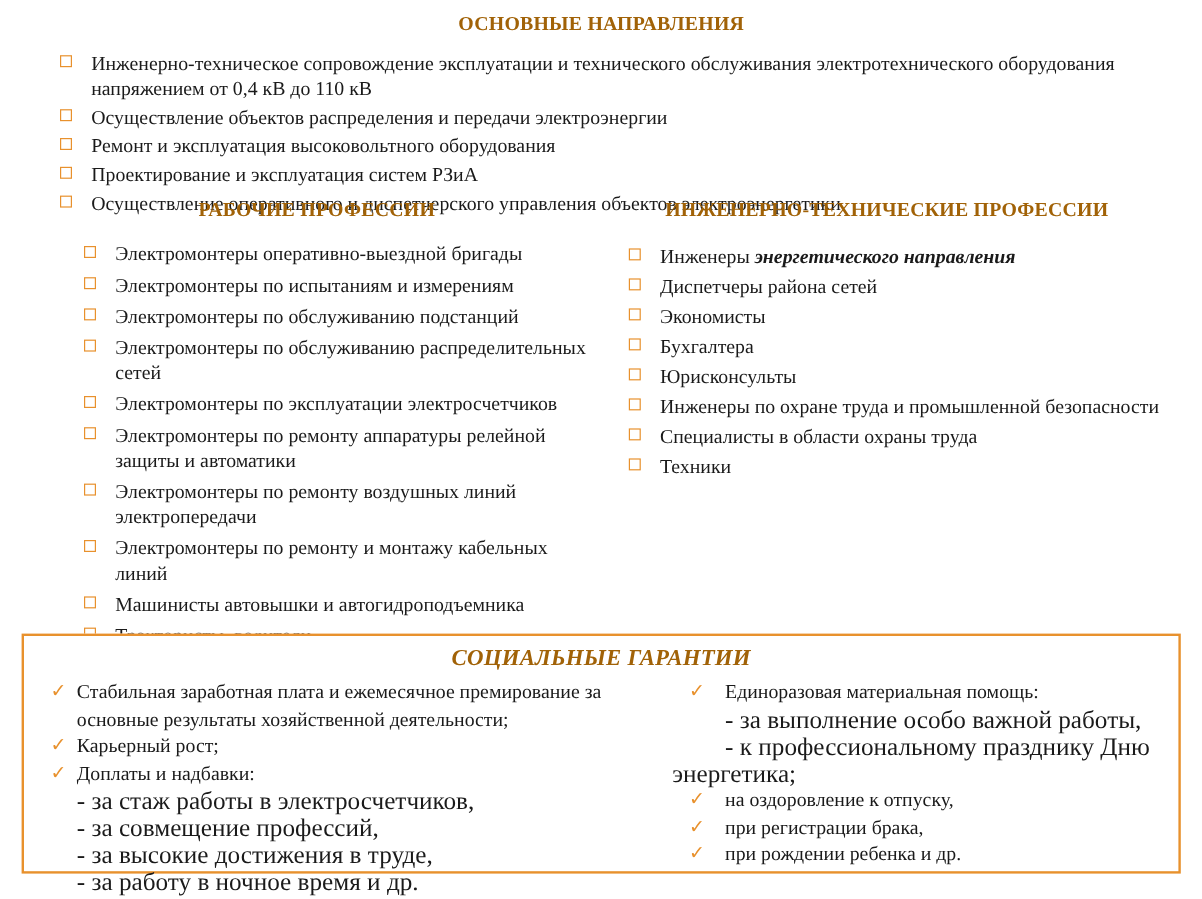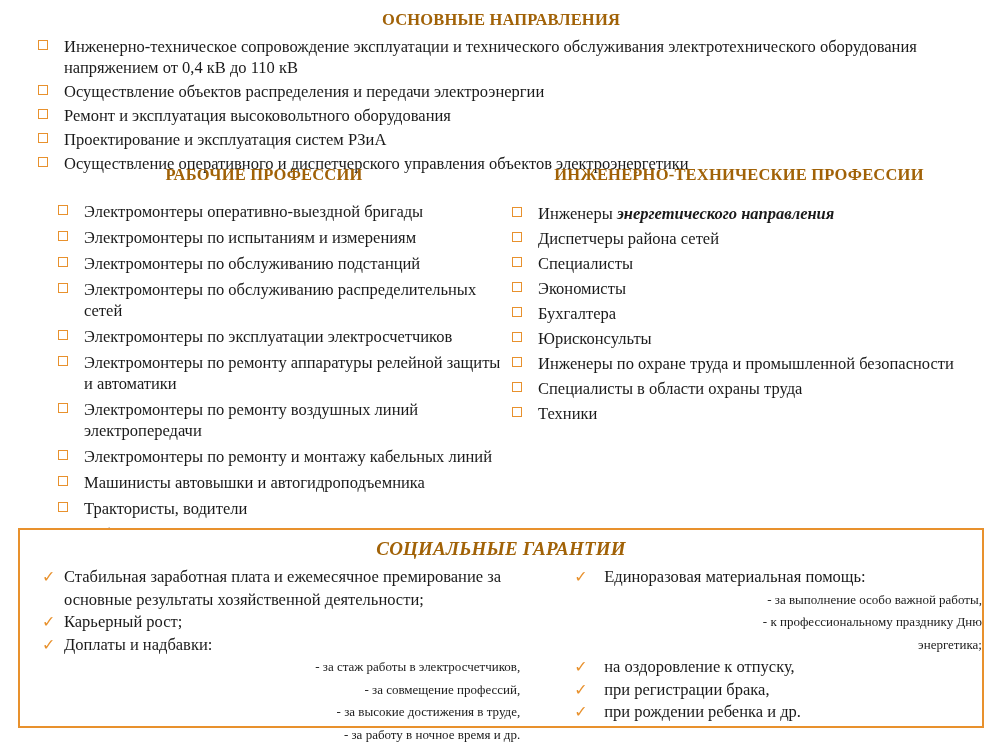--- a/index.html
+++ b/index.html
@@ -24,21 +24,21 @@
   .section-title {
     color: #a16207;
     font-weight: bold;
     text-align: center;
     font-size: 16.5px;
     letter-spacing: 0.2px;
   }
   
   ul.blist {
     list-style: none;
-    margin: 0;
+    margin: 12px;
     padding: 0;
   }
   ul.blist > li {
     position: relative;
     padding-left: 30px;
     font-size: 16.5px;
     line-height: 21px;
     margin-bottom: 3px;
   }
   ul.blist > li .marker {
@@ -132,24 +132,23 @@
   }
   ul.clist > li .check {
     position: absolute;
     left: 6px;
     top: 0px;
     color: #e8912d;
     font-size: 16px;
     line-height: 22px;
   }
   .sub {
-    font-size: 13px;
+    font-size: 21px;
     line-height: 22.5px;
     padding-left: 28px;
-    text-align: right;
   }
   .social-col-b ul.clist > li { padding-left: 44px; }
   .social-col-b ul.clist > li .check { left: 14px; }
   .social-col-b .sub { padding-left: 44px; }
   .social-col-b .sub.flush { padding-left: 0px; }
 </style>
 </head>
 <body>
 
 <div class="page">
@@ -181,21 +180,20 @@
       <li><span class="marker"></span><span>Кабельщики-спайщики</span></li>
       <li><span class="marker"></span><span>Электрогазосварщики</span></li>
     </ul>
   </div>
 
   <div class="col-right">
     <div class="section-title">ИНЖЕНЕРНО-ТЕХНИЧЕСКИЕ ПРОФЕССИИ</div>
     <ul class="blist">
       <li><span class="marker"></span><span>Инженеры </span><span class="emph">энергетического направления</span></li>
       <li><span class="marker"></span><span>Диспетчеры района сетей</span></li>
-      <li><span class="marker"></span><span>Специалисты</span></li>
       <li><span class="marker"></span><span>Экономисты</span></li>
       <li><span class="marker"></span><span>Бухгалтера</span></li>
       <li><span class="marker"></span><span>Юрисконсульты</span></li>
       <li><span class="marker"></span><span>Инженеры по охране труда и промышленной безопасности</span></li>
       <li><span class="marker"></span><span>Специалисты в области охраны труда</span></li>
       <li><span class="marker"></span><span>Техники</span></li>
     </ul>
   </div>
 
   <div class="social-box">

